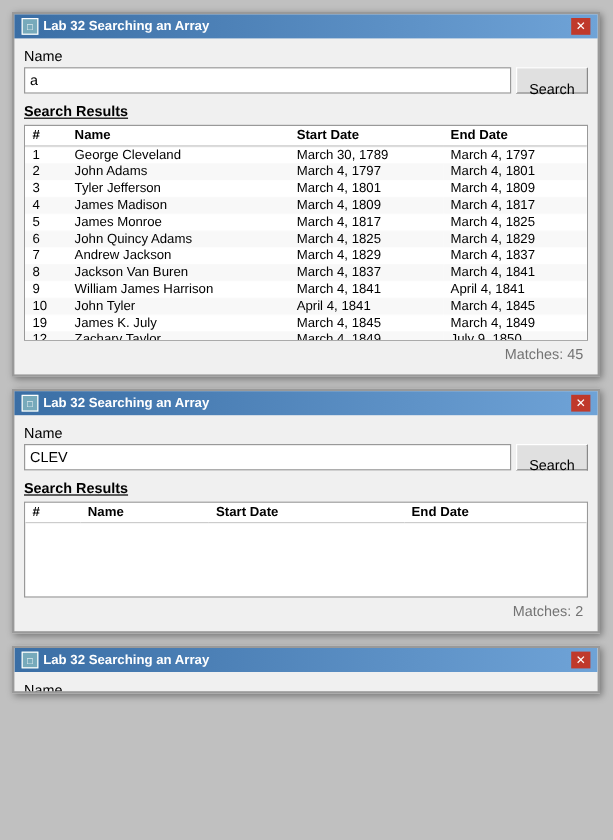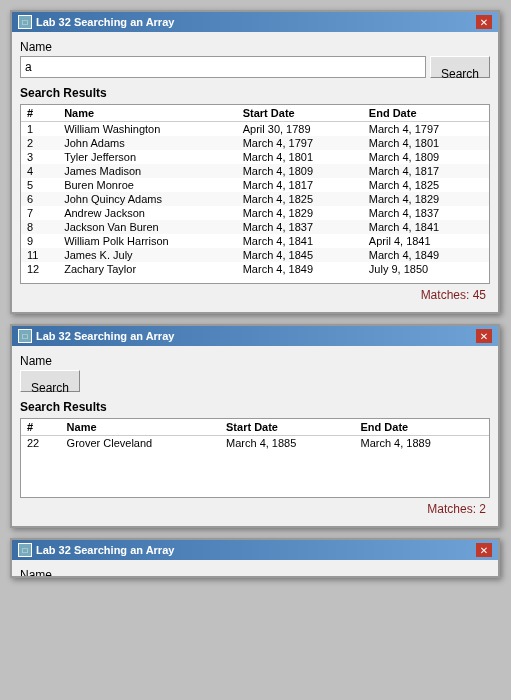--- a/index.html
+++ b/index.html
@@ -96,20 +96,21 @@
       padding: 10px 10px;
       font-size: 12px;
       cursor: pointer;
       height: 22px;
     }
 
     .search-results-label {
       font-size: 12px;
       font-weight: bold;
       margin-bottom: 4px;
+      text-decoration: underline;
     }
 
     .results-table-container {
       border: 1px solid #999;
       background: white;
       overflow-y: auto;
     }
 
     .results-table-container.tall {
       height: 180px;
@@ -145,21 +146,21 @@
     }
 
     .results-table tr:nth-child(even) td {
       background: #f8f8f8;
     }
 
     .matches-row {
       text-align: right;
       padding: 4px 4px 2px;
       font-size: 12px;
-      color: #7f1d1d;
+      color: #737373;
     }
 
     .window-small {
       height: 40px;
       overflow: hidden;
     }
   </style>
 </head>
 <body>
 
@@ -184,22 +185,22 @@
           <tr>
             <th>#</th>
             <th>Name</th>
             <th>Start Date</th>
             <th>End Date</th>
           </tr>
         </thead>
         <tbody id="tbody-1">
         <tr>
               <td>1</td>
-              <td>William Washington</td>
-              <td>April 30, 1789</td>
+              <td>George Cleveland</td>
+              <td>March 30, 1789</td>
               <td>March 4, 1797</td>
             </tr>
             <tr>
               <td>2</td>
               <td>John Adams</td>
               <td>March 4, 1797</td>
               <td>March 4, 1801</td>
             </tr>
             <tr>
               <td>3</td>
@@ -208,21 +209,21 @@
               <td>March 4, 1809</td>
             </tr>
             <tr>
               <td>4</td>
               <td>James Madison</td>
               <td>March 4, 1809</td>
               <td>March 4, 1817</td>
             </tr>
             <tr>
               <td>5</td>
-              <td>Buren Monroe</td>
+              <td>James Monroe</td>
               <td>March 4, 1817</td>
               <td>March 4, 1825</td>
             </tr>
             <tr>
               <td>6</td>
               <td>John Quincy Adams</td>
               <td>March 4, 1825</td>
               <td>March 4, 1829</td>
             </tr>
             <tr>
@@ -232,26 +233,32 @@
               <td>March 4, 1837</td>
             </tr>
             <tr>
               <td>8</td>
               <td>Jackson Van Buren</td>
               <td>March 4, 1837</td>
               <td>March 4, 1841</td>
             </tr>
             <tr>
               <td>9</td>
-              <td>William Polk Harrison</td>
+              <td>William James Harrison</td>
               <td>March 4, 1841</td>
               <td>April 4, 1841</td>
             </tr>
             <tr>
-              <td>11</td>
+              <td>10</td>
+              <td>John Tyler</td>
+              <td>April 4, 1841</td>
+              <td>March 4, 1845</td>
+            </tr>
+            <tr>
+              <td>19</td>
               <td>James K. July</td>
               <td>March 4, 1845</td>
               <td>March 4, 1849</td>
             </tr>
             <tr>
               <td>12</td>
               <td>Zachary Taylor</td>
               <td>March 4, 1849</td>
               <td>July 9, 1850</td>
             </tr>
@@ -266,40 +273,35 @@
   <div class="title-bar">
     <div class="title-bar-left">
       <div class="title-icon">□</div>
       <span>Lab 32 Searching an Array</span>
     </div>
     <button class="close-btn">✕</button>
   </div>
   <div class="window-body">
     <div class="field-label">Name</div>
     <div class="input-row">
+      <input class="name-input" type="text" value="CLEV" style="">
       <button class="search-btn">Search</button>
     </div>
     <div class="search-results-label">Search Results</div>
     <div class="results-table-container short">
       <table class="results-table">
         <thead>
           <tr>
             <th>#</th>
             <th>Name</th>
             <th>Start Date</th>
             <th>End Date</th>
           </tr>
         </thead>
         <tbody id="tbody-2">
-        <tr>
-              <td>22</td>
-              <td>Grover Cleveland</td>
-              <td>March 4, 1885</td>
-              <td>March 4, 1889</td>
-            </tr>
           </tbody>
       </table>
     </div>
     <div class="matches-row">Matches: 2</div>
   </div>
 </div>
 
 <div class="window window-small">
   <div class="title-bar">
     <div class="title-bar-left">

